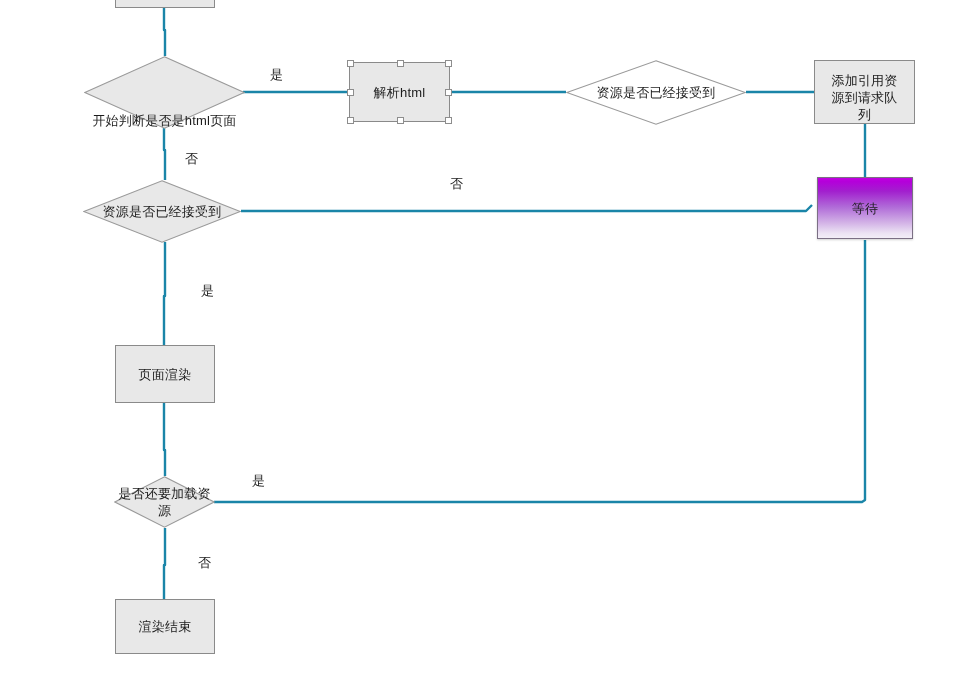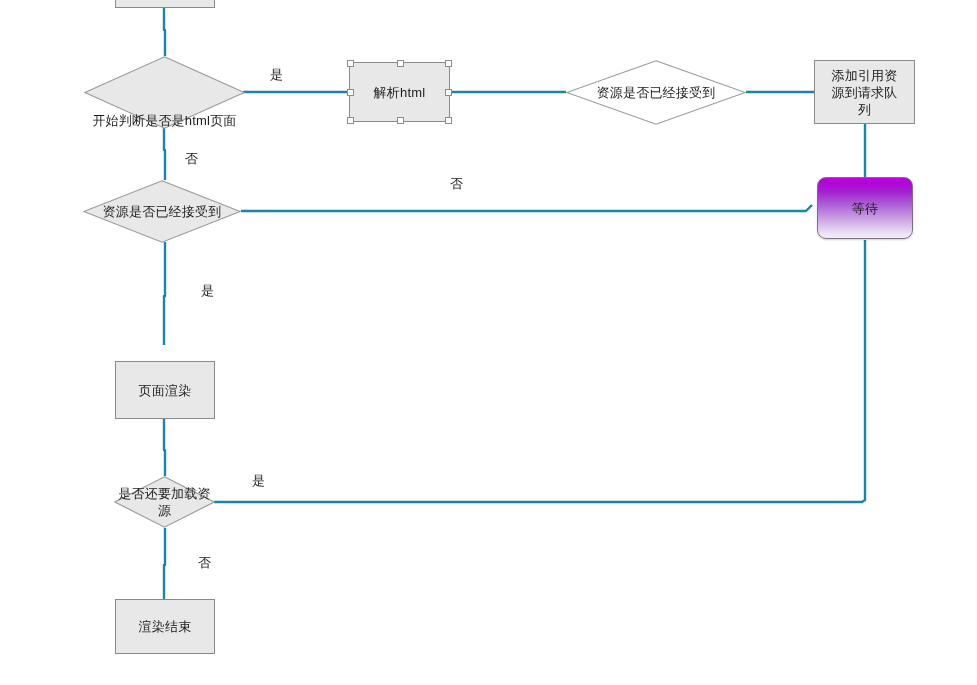--- a/index.html
+++ b/index.html
@@ -74,21 +74,21 @@
   .diamond {
     background: transparent;
   }
   .diamond .dshape {
     position: absolute;
     left: 0; top: 0;
     width: 100%; height: 100%;
     z-index: 1;
   }
   .rounded {
-    border-radius: 9px;
+    border-radius: 0;
     border: 1px solid #7b6f84;
     background: linear-gradient(to bottom, #c100e0 0%, #b400da 6%, #a21fce 22%, #b06ad8 48%, #d2b1e6 74%, #ece3f3 92%, #f3eef7 100%);
     box-shadow: 0 1px 2px rgba(0,0,0,0.18);
   }
   .edge-label {
     position: absolute;
     font-size: 13px;
     color: #1c1c1c;
     white-space: nowrap;
     z-index: 4;
@@ -149,36 +149,36 @@
     <span class="handle h-se"></span>
   </div>
 
   <div class="node diamond" style="left:566px; top:60px; width:180px; height:65px;">
     <svg class="dshape" viewBox="0 0 180 65" preserveAspectRatio="none">
       <polygon points="90,0.8 179.2,32.5 90,64.2 0.8,32.5" fill="#ffffff" stroke="#9a9a9a" stroke-width="1.2"></polygon>
     </svg>
     <span class="label">资源是否已经接受到</span>
   </div>
 
-  <div class="node rect" style="left:814px; top:60px; width:101px; height:64px; padding:0 6px;">
+  <div class="node rect" style="left:814px; top:60px; width:101px; height:64px; padding:0 6px;align-items:flex-end;">
     <span class="label">添加引用资源到请求队列</span>
   </div>
 
   <div class="node diamond" style="left:83px; top:180px; width:158px; height:63px;">
     <svg class="dshape" viewBox="0 0 158 63" preserveAspectRatio="none">
       <polygon points="79,0.8 157.2,31.5 79,62.2 0.8,31.5" fill="#e8e8e8" stroke="#9a9a9a" stroke-width="1.2"></polygon>
     </svg>
     <span class="label">资源是否已经接受到</span>
   </div>
 
   <div class="node rounded" style="left:817px; top:177px; width:96px; height:62px;">
     <span class="label">等待</span>
   </div>
 
-  <div class="node rect" style="left:115px; top:345px; width:100px; height:58px;margin-top:16px;">
+  <div class="node rect" style="left:115px; top:345px; width:100px; height:58px;">
     <span class="label">页面渲染</span>
   </div>
 
   <div class="node diamond" style="left:114px; top:476px; width:101px; height:52px;">
     <svg class="dshape" viewBox="0 0 101 52" preserveAspectRatio="none">
       <polygon points="50.5,0.8 100.2,26 50.5,51.2 0.8,26" fill="#e8e8e8" stroke="#9a9a9a" stroke-width="1.2"></polygon>
     </svg>
     <span class="label" style="width:105px;">是否还要加载资源</span>
   </div>
 

